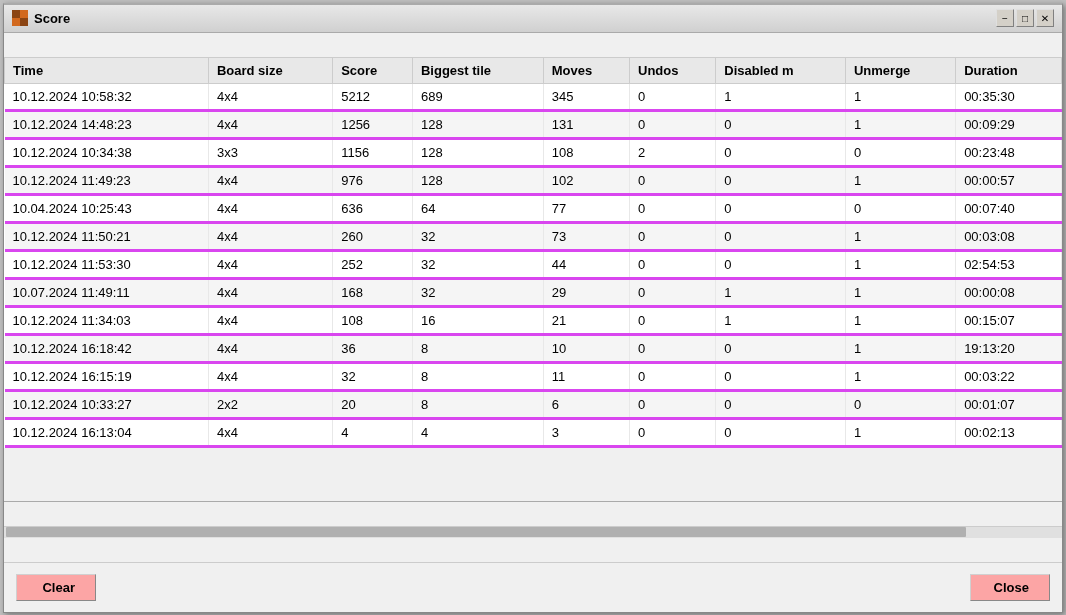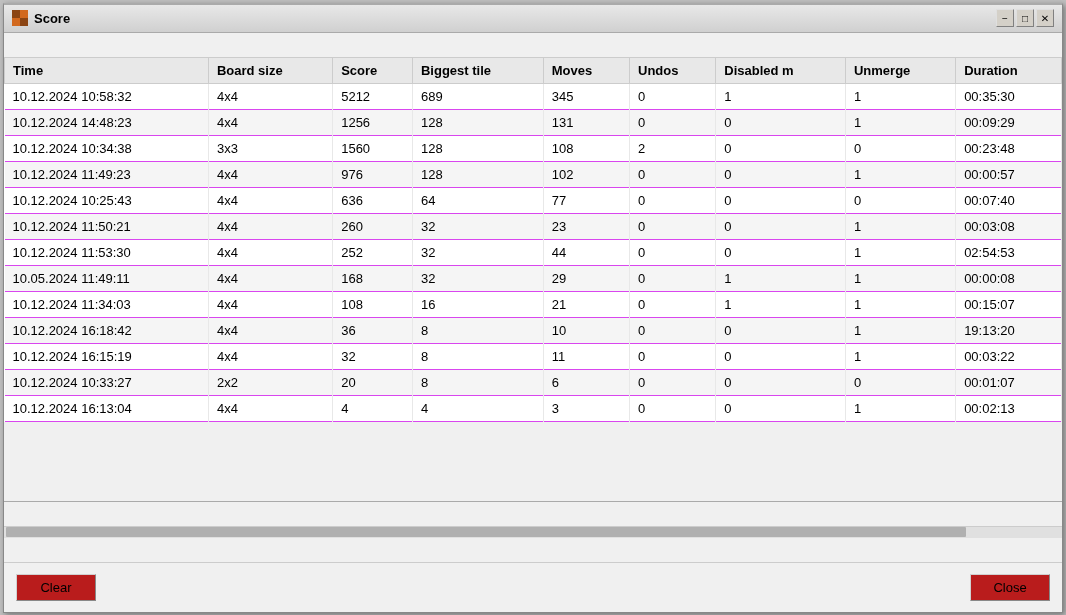--- a/index.html
+++ b/index.html
@@ -103,21 +103,21 @@
       text-align: left;
       font-weight: bold;
       font-size: 13px;
       position: sticky;
       top: 0;
       z-index: 1;
       white-space: nowrap;
     }
 
     tbody tr {
-      border-bottom: 1px solid #d946ef;
+      border-bottom: 3px solid #d946ef;
       margin-top: 32px;
     }
 
     tbody tr:nth-child(odd) {
       background: #fff;
     }
 
     tbody tr:nth-child(even) {
       background: #f5f5f5;
     }
@@ -150,28 +150,29 @@
       display: flex;
       justify-content: space-between;
       align-items: center;
       background: #f0f0f0;
       border-top: 1px solid #ccc;
       height: 50px;
     }
 
     .btn {
       padding: 5px 20px;
-      background: #b91c1c;
+      background: #fca5a5;
       border: 1px solid #888;
       border-top-color: #d0d0d0;
       border-left-color: #d0d0d0;
       font-size: 13px;
       cursor: pointer;
       min-width: 80px;
-      text-align: center;
+      text-align: right;
+      font-weight: bold;
     }
   </style>
 </head>
 <body>
 
 <div class="window">
   <div class="title-bar">
     <div class="title-bar-left">
       <div class="app-icon">
         <svg width="16" height="16" viewBox="0 0 16 16">
@@ -224,74 +225,74 @@
             <td>128</td>
             <td>131</td>
             <td>0</td>
             <td>0</td>
             <td>1</td>
             <td>00:09:29</td>
           </tr>
           <tr>
             <td>10.12.2024 10:34:38</td>
             <td>3x3</td>
-            <td>1560</td>
+            <td>1156</td>
             <td>128</td>
             <td>108</td>
             <td>2</td>
             <td>0</td>
             <td>0</td>
             <td>00:23:48</td>
           </tr>
           <tr>
             <td>10.12.2024 11:49:23</td>
             <td>4x4</td>
             <td>976</td>
             <td>128</td>
             <td>102</td>
             <td>0</td>
             <td>0</td>
             <td>1</td>
             <td>00:00:57</td>
           </tr>
           <tr>
-            <td>10.12.2024 10:25:43</td>
+            <td>10.04.2024 10:25:43</td>
             <td>4x4</td>
             <td>636</td>
             <td>64</td>
             <td>77</td>
             <td>0</td>
             <td>0</td>
             <td>0</td>
             <td>00:07:40</td>
           </tr>
           <tr>
             <td>10.12.2024 11:50:21</td>
             <td>4x4</td>
             <td>260</td>
             <td>32</td>
-            <td>23</td>
+            <td>73</td>
             <td>0</td>
             <td>0</td>
             <td>1</td>
             <td>00:03:08</td>
           </tr>
           <tr>
             <td>10.12.2024 11:53:30</td>
             <td>4x4</td>
             <td>252</td>
             <td>32</td>
             <td>44</td>
             <td>0</td>
             <td>0</td>
             <td>1</td>
             <td>02:54:53</td>
           </tr>
           <tr>
-            <td>10.05.2024 11:49:11</td>
+            <td>10.07.2024 11:49:11</td>
             <td>4x4</td>
             <td>168</td>
             <td>32</td>
             <td>29</td>
             <td>0</td>
             <td>1</td>
             <td>1</td>
             <td>00:00:08</td>
           </tr>
           <tr>

